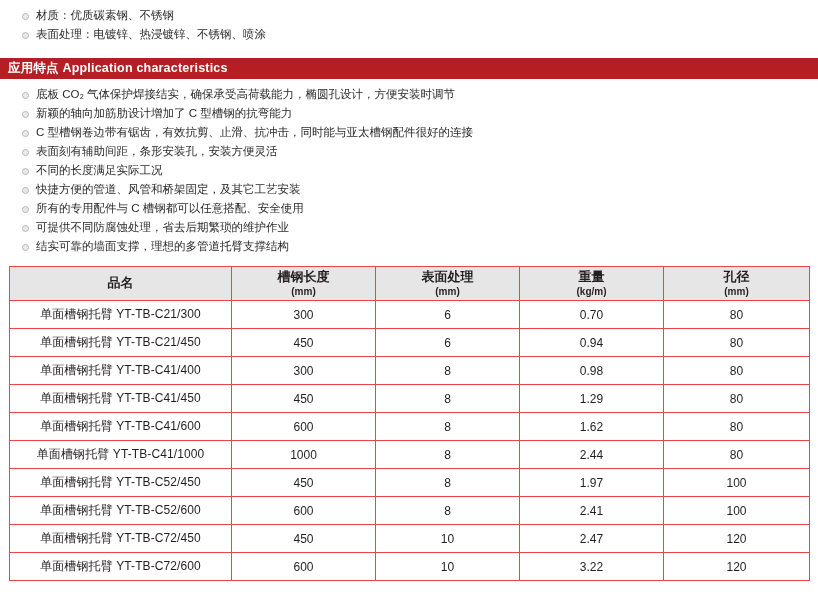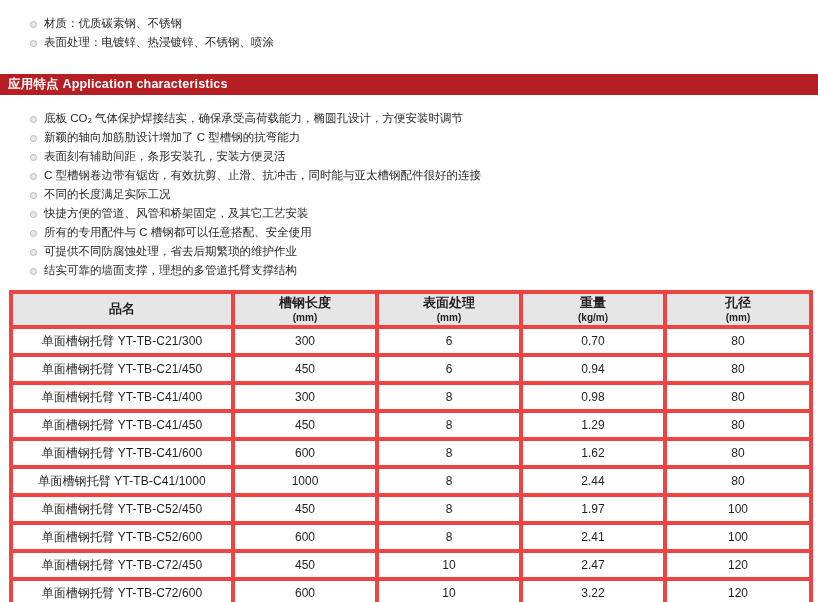--- a/index.html
+++ b/index.html
@@ -35,21 +35,21 @@
     font-weight: bold;
     letter-spacing: 0.2px;
     line-height: 1;
     white-space: nowrap;
   }
   .section-bar.first { margin-top: 8px; }
 
   
   .bullets {
     list-style: none;
-    margin: 8px;
+    margin: 0;
     padding: 6px 7px 0 22px;
   }
   .bullets li {
     position: relative;
     font-size: 11.5px;
     line-height: 19px;
     color: #2b2b2b;
     padding-left: 14px;
     white-space: nowrap;
   }
@@ -67,21 +67,21 @@
   .gap-after-list { height: 14px; }
 
   
   table.spec {
     border-collapse: collapse;
     width: 800px;
     margin: 10px 9px 0 9px;
     table-layout: fixed;
   }
   table.spec th, table.spec td {
-    border: 4px solid #ef4444;
+    border: 1px solid #ef4444;
     text-align: center;
     vertical-align: middle;
   }
   table.spec thead th {
     height: 34px;
     font-size: 13px;
     font-weight: bold;
     color: #231f20;
     background: #e6e6e6;
     padding: 2px 0;
@@ -119,22 +119,22 @@
     <li>表面处理：电镀锌、热浸镀锌、不锈钢、喷涂</li>
   </ul>
   <div class="gap-after-list"></div>
 
   <div class="section-bar">
     <span class="bar-text">应用特点 Application characteristics</span>
   </div>
   <ul class="bullets">
     <li>底板 CO₂ 气体保护焊接结实，确保承受高荷载能力，椭圆孔设计，方便安装时调节</li>
     <li>新颖的轴向加筋肋设计增加了 C 型槽钢的抗弯能力</li>
+    <li>C 型槽钢卷边带有锯齿，有效抗剪、止滑、抗冲击，同时能与亚太槽钢配件很好的连接</li>
     <li>表面刻有辅助间距，条形安装孔，安装方便灵活</li>
-    <li>C 型槽钢卷边带有锯齿，有效抗剪、止滑、抗冲击，同时能与亚太槽钢配件很好的连接</li>
     <li>不同的长度满足实际工况</li>
     <li>快捷方便的管道、风管和桥架固定，及其它工艺安装</li>
     <li>所有的专用配件与 C 槽钢都可以任意搭配、安全使用</li>
     <li>可提供不同防腐蚀处理，省去后期繁琐的维护作业</li>
     <li>结实可靠的墙面支撑，理想的多管道托臂支撑结构</li>
   </ul>
 
   <table class="spec">
     <colgroup>
       <col class="c1">

